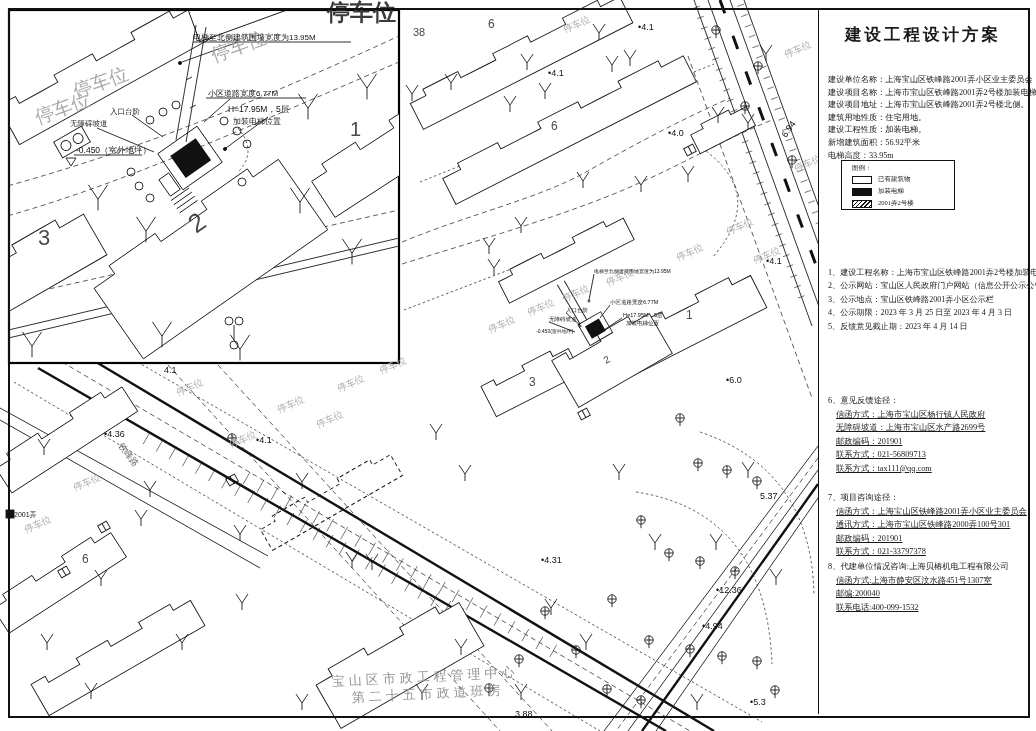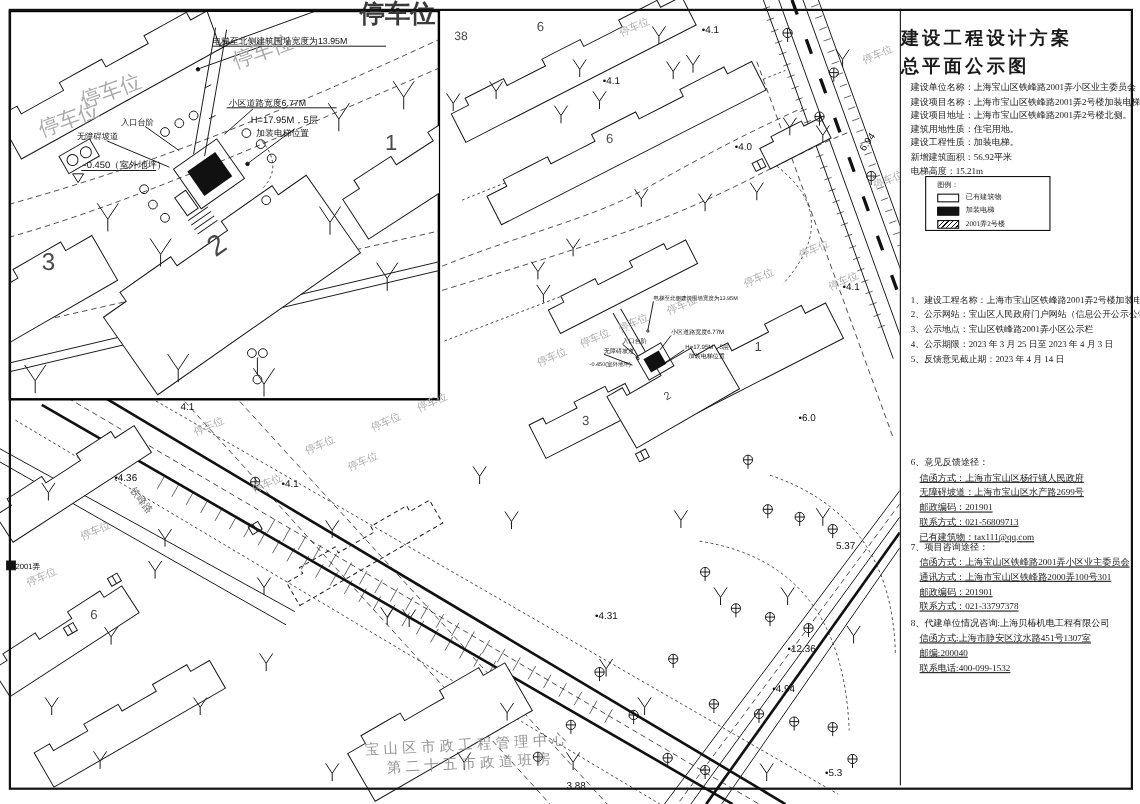--- a/index.html
+++ b/index.html
@@ -5,21 +5,21 @@
   html,body{margin:0;padding:0;background:#fff;}
   #page{position:relative;width:1036px;height:731px;background:#fff;overflow:hidden;
         font-family:"Liberation Serif","DejaVu Serif",serif;color:#1a1a1a;}
   #plan-svg{position:absolute;left:0;top:0;}
   
   #frame{position:absolute;left:8px;top:8px;width:1018px;height:706px;border:2px solid #111;
          pointer-events:none;z-index:30;}
   
   #panel{position:absolute;left:818px;top:8px;width:208px;height:706px;background:#fff;
          border-left:1.5px solid #111;z-index:20;}
-  .p-title{position:absolute;left:0;top:14px;width:100%;font-weight:bold;
+  .p-title{position:absolute;left:0;top:14px;width:100%;text-align:center;font-weight:bold;
            font-size:16.5px;letter-spacing:3px;line-height:25px;}
   .p-info{position:absolute;left:9px;top:66px;width:196px;font-size:8.2px;line-height:12.6px;
           white-space:nowrap;}
   .legend-box{position:absolute;left:22px;top:152px;width:114px;height:50px;border:1px solid #111;
               padding:3px 0 0 10px;box-sizing:border-box;}
   .legend-title{font-size:6.5px;margin-bottom:2px;}
   .legend-row{display:flex;align-items:center;margin-bottom:3px;}
   .legend-row .lbl{font-size:6.5px;margin-left:6px;white-space:nowrap;}
   .sw{width:20px;height:8px;border:1px solid #111;box-sizing:border-box;background:#fff;}
   .sw.elevator{background:#111;}
@@ -444,30 +444,29 @@
         <text x="536" y="333" font-size="5" class="lbl-anno">-0.450(室外地坪)</text>
         <text x="332" y="686" font-size="13" class="lbl-gray-co" transform="rotate(-3 332 686)" letter-spacing="4">宝山区市政工程管理中心</text>
         <text x="352" y="702" font-size="13" class="lbl-gray-co" transform="rotate(-3 352 702)" letter-spacing="4">第二十五市政道班房</text>
         <text x="118" y="446" font-size="9" class="lbl-road" transform="rotate(52 118 446)">铁峰路</text>
       </g>
   </svg>
 
   <div id="panel">
     <div class="p-title">
       <div>建设工程设计方案</div>
-      <div>总平面公示图</div>
     </div>
     <div class="p-info" id="info-block">
         <div>建设单位名称：上海宝山区铁峰路2001弄小区业主委员会</div>
         <div>建设项目名称：上海市宝山区铁峰路2001弄2号楼加装电梯项目。</div>
         <div>建设项目地址：上海市宝山区铁峰路2001弄2号楼北侧。</div>
         <div>建筑用地性质：住宅用地。</div>
         <div>建设工程性质：加装电梯。</div>
         <div>新增建筑面积：56.92平米</div>
-        <div>电梯高度：15.21m</div>
+        <div>电梯高度：33.95m</div>
       </div>
     <div class="legend-box">
       <div class="legend-title">图例：</div>
       <div id="legend-items">
           <div class="legend-row">
             <div class="sw "></div>
             <div class="lbl">已有建筑物</div>
           </div>
           <div class="legend-row">
             <div class="sw elevator"></div>
@@ -480,27 +479,27 @@
         </div>
     </div>
     <div class="p-notices" id="notices-block">
         <div>1、建设工程名称：上海市宝山区铁峰路2001弄2号楼加装电梯项目</div>
         <div>2、公示网站：宝山区人民政府门户网站（信息公开公示公告栏目）</div>
         <div>3、公示地点：宝山区铁峰路2001弄小区公示栏</div>
         <div>4、公示期限：2023 年 3 月 25 日至 2023 年 4 月 3 日</div>
         <div>5、反馈意见截止期：2023 年 4 月 14 日</div>
       </div>
     <div id="sections-root">
-        <div class="p-sec" style="top: 386px; margin-top: 20px;">
+        <div class="p-sec" style="top: 386px;">
           <div>6、意见反馈途径：</div>
           <div class="sec-line">信函方式：上海市宝山区杨行镇人民政府</div>
           <div class="sec-line">无障碍坡道：上海市宝山区水产路2699号</div>
           <div class="sec-line">邮政编码：201901</div>
           <div class="sec-line">联系方式：021-56809713</div>
-          <div class="sec-line">已有建筑物：tax111@qq.com</div>
+          <div class="sec-line">联系方式：tax111@qq.com</div>
         </div>
         <div class="p-sec" style="top: 483px;">
           <div>7、项目咨询途径：</div>
           <div class="sec-line">信函方式：上海宝山区铁峰路2001弄小区业主委员会</div>
           <div class="sec-line">通讯方式：上海市宝山区铁峰路2000弄100号301</div>
           <div class="sec-line">邮政编码：201901</div>
           <div class="sec-line">联系方式：021-33797378</div>
         </div>
         <div class="p-sec" style="top: 552px;">
           <div>8、代建单位情况咨询:上海贝椿机电工程有限公司</div>

